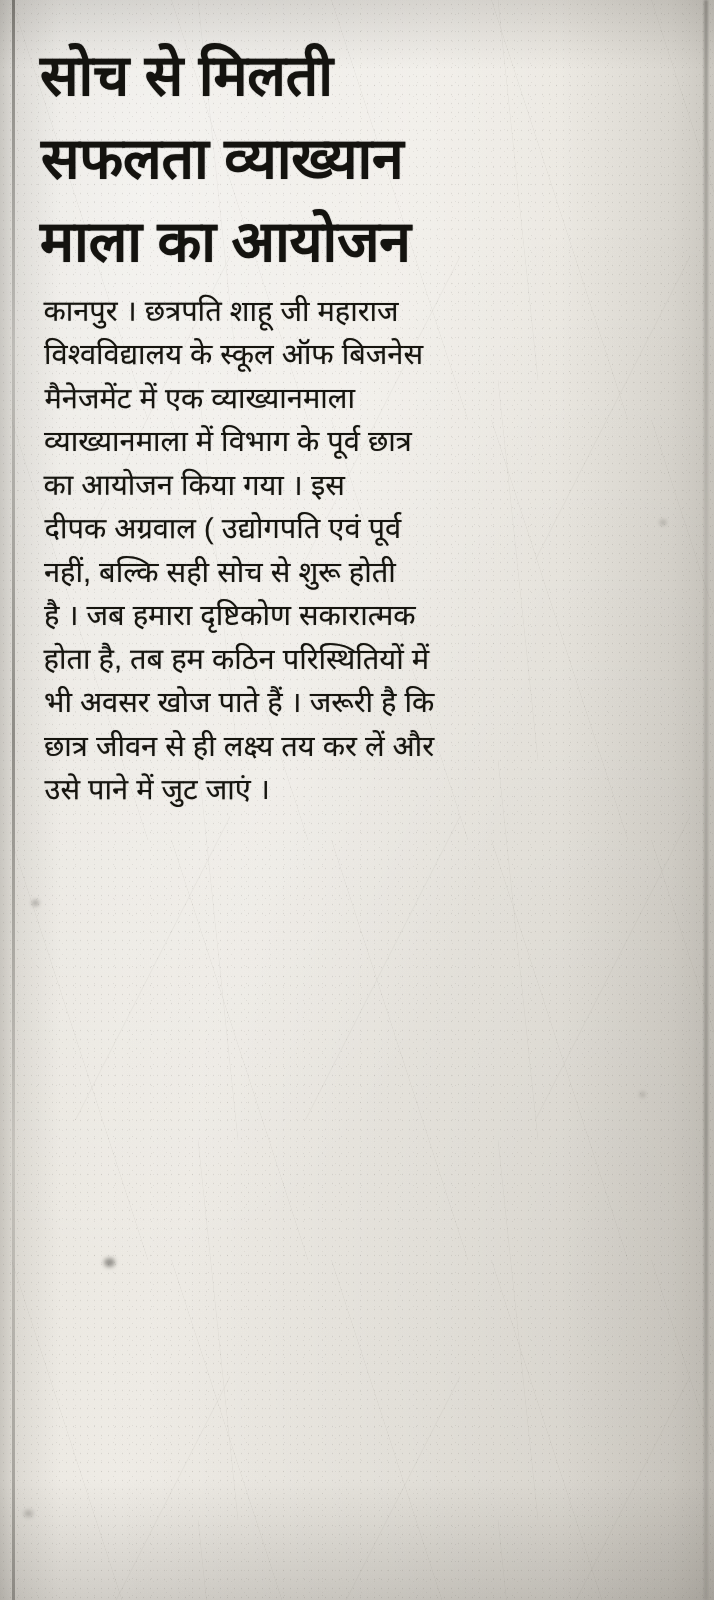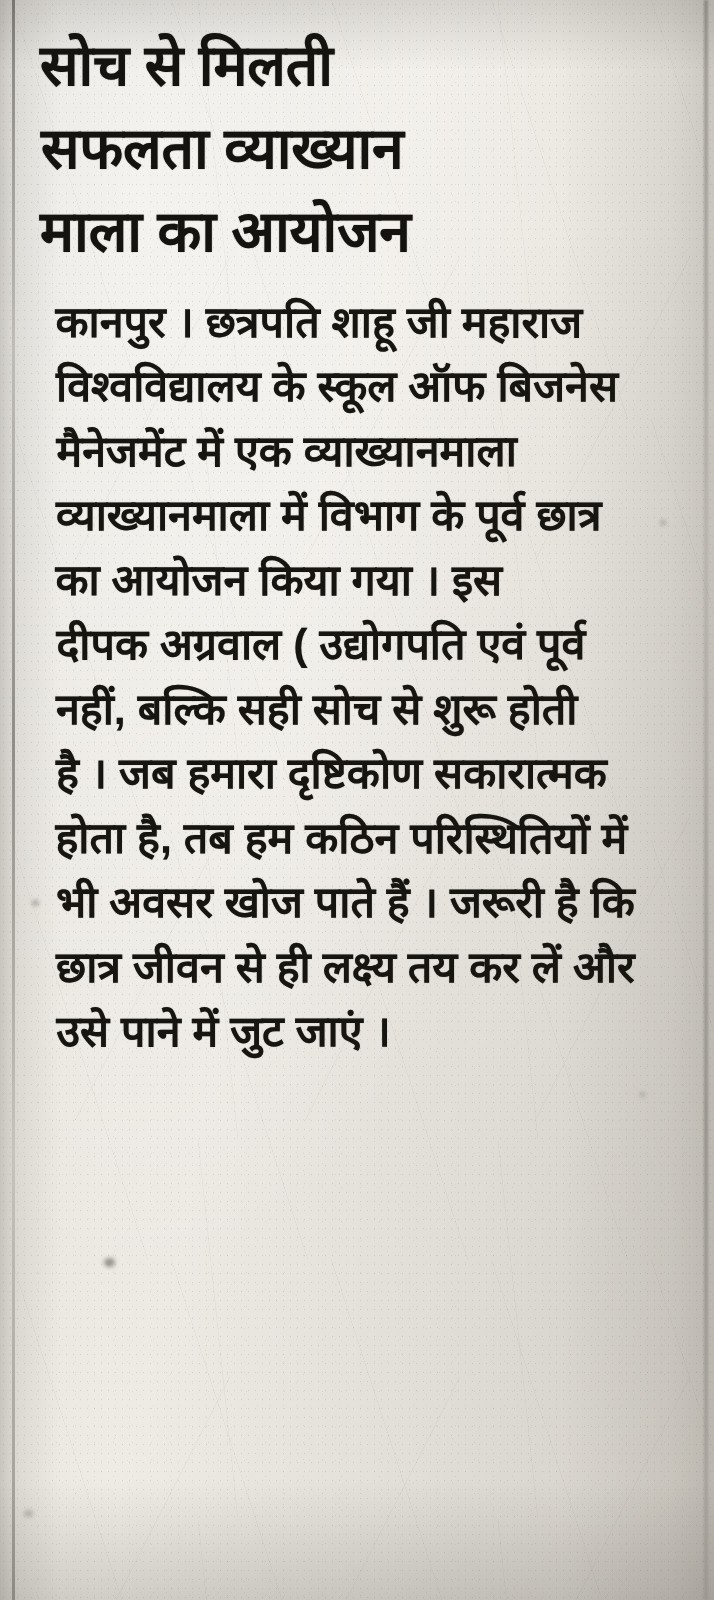--- a/index.html
+++ b/index.html
@@ -102,43 +102,43 @@
       rgba(60,58,52,0.10) 35%,
       rgba(60,58,52,0.30) 70%,
       rgba(60,58,52,0.12) 100%);
     filter: blur(0.8px);
   }
 
   
   .column {
     position: absolute;
     left: 40px;
-    top: 24px;
+    top: 34px;
     width: 620px;
   }
 
   .headline {
     color: #14130f;
     font-family: "Liberation Sans", "DejaVu Sans", sans-serif;
     font-weight: 700;
     font-size: 57px;
     line-height: 1.46;
     letter-spacing: -0.2px;
     margin: 0 0 6px 0;
     text-shadow: 0 0 1.1px rgba(0,0,0,0.55);
   }
   .headline .hl-line { display: block; white-space: nowrap; }
 
   .body-text {
     color: #16150f;
     font-family: "Liberation Sans", "DejaVu Sans", sans-serif;
-    font-weight: 700;
-    font-size: 43px;
+    font-weight: 400;
+    font-size: 29px;
     line-height: 1.50;
-    margin: 16px;
+    margin: 4px;
     text-shadow: 0 0 0.9px rgba(0,0,0,0.42);
   }
   .body-text .bl { display: block; white-space: nowrap; }
 
   
   .bl:nth-child(3n)   { transform: translateX(0.5px) rotate(-0.06deg); }
   .bl:nth-child(4n+1) { transform: translateX(-0.5px) rotate(0.05deg); }
   .hl-line:nth-child(2) { transform: translateX(1px); }
 
   

